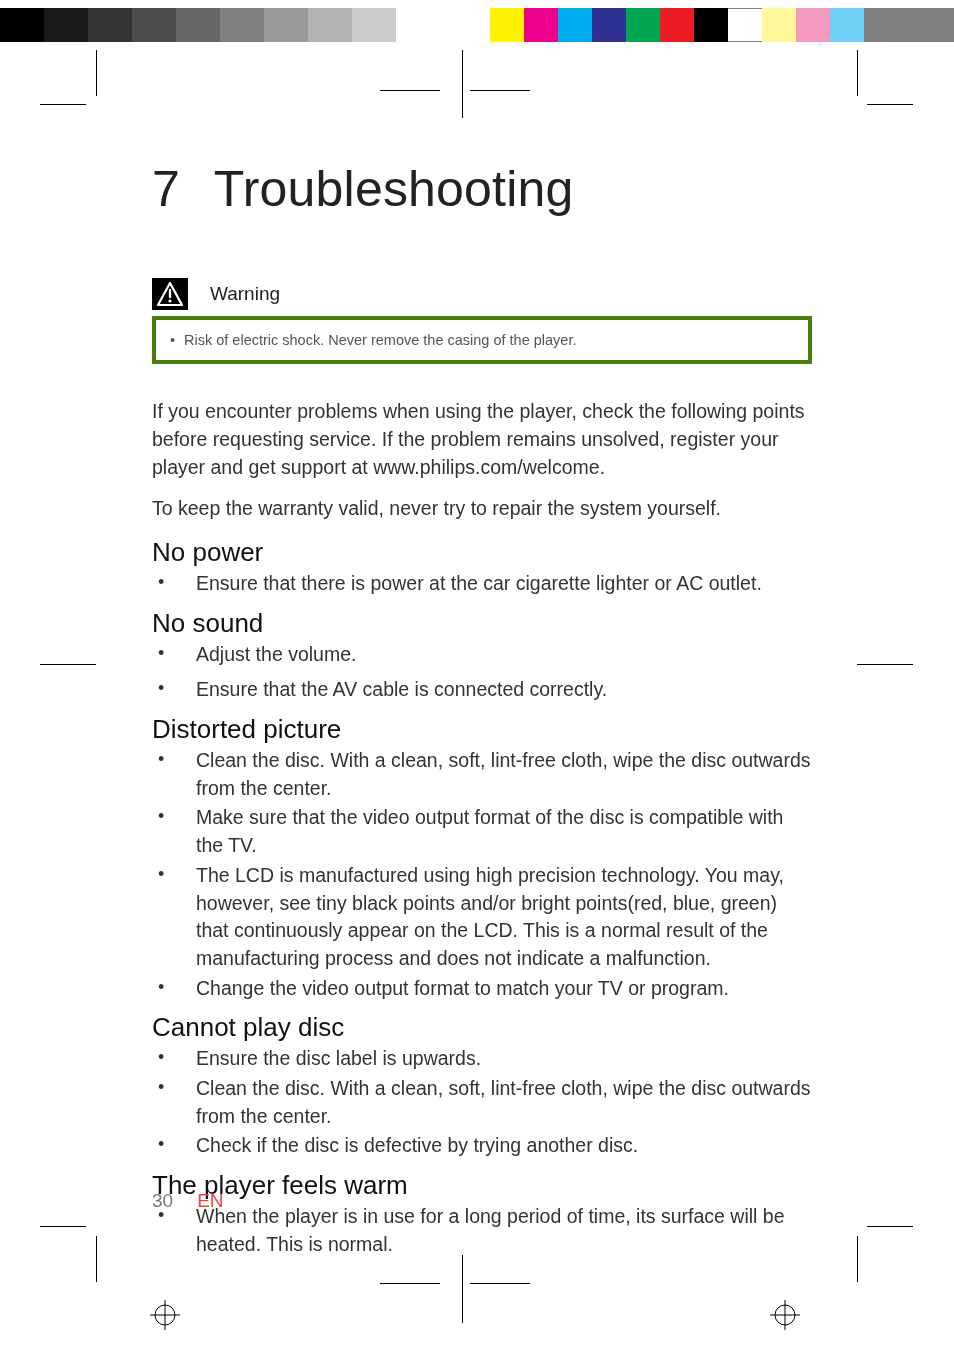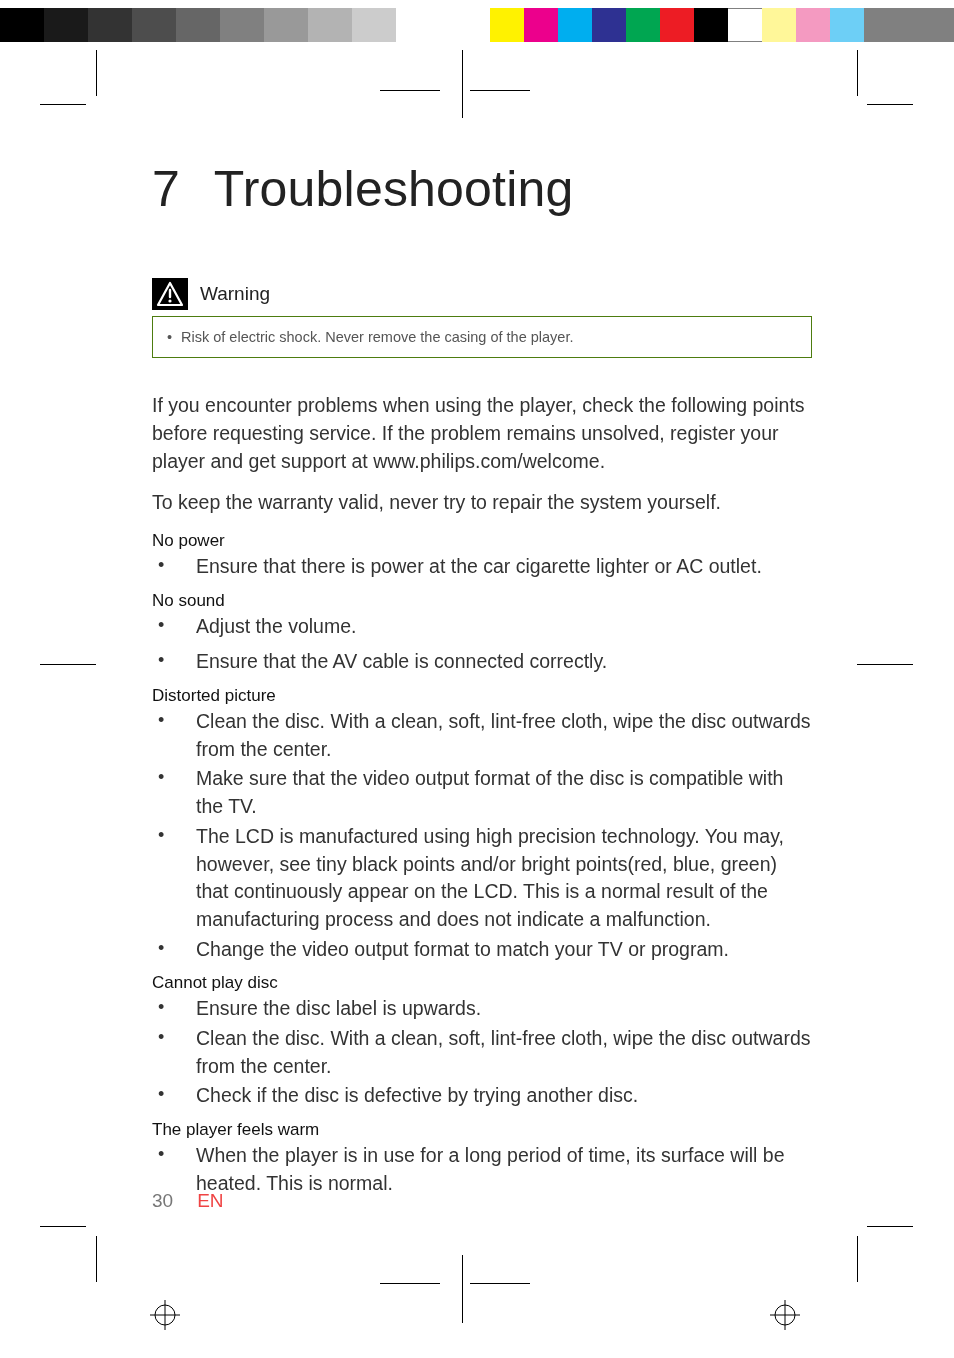--- a/index.html
+++ b/index.html
@@ -22,32 +22,32 @@
 
   
   .content { position: absolute; left: 152px; top: 160px; width: 660px; }
 
   .chapter { display: flex; align-items: baseline; gap: 34px; margin-bottom: 60px; }
   .chapter .num { font-size: 50px; font-weight: 300; color: #222; }
   .chapter .title { font-size: 50px; font-weight: 300; color: #222; letter-spacing: 0.2px; }
 
   
   .warning-wrap { margin-bottom: 34px; }
-  .warning-head { display: flex; align-items: center; gap: 12px; margin-bottom: 0; }
+  .warning-head { display: flex; align-items: center; gap: 22px; margin-bottom: 0; }
   .warn-icon { width: 36px; height: 32px; background: #000; position: relative; border-top-left-radius: 2px; }
   .warn-icon svg { position: absolute; inset: 0; }
   .warning-label { font-size: 19px; font-weight: 400; color: #222; }
-  .warning-box { border: 1px solid #4d7c0f; padding: 10px 14px; margin-top: 6px; }
+  .warning-box { border: 4px solid #4d7c0f; padding: 10px 14px; margin-top: 6px; }
   .warning-box ul { list-style: none; }
   .warning-box li { font-size: 14.5px; color: #555; line-height: 1.4; position: relative; padding-left: 14px; }
   .warning-box li::before { content: "•"; position: absolute; left: 0; top: 0; color: #555; }
 
   .para { font-size: 19.5px; line-height: 1.42; color: #333; margin-bottom: 14px; font-weight: 300; }
 
-  .section-head { font-size: 17px; font-weight: 500; color: #111; margin-top: 10px; margin-bottom: 2px; }
+  .section-head { font-size: 26px; font-weight: 500; color: #111; margin-top: 10px; margin-bottom: 2px; }
 
   ul.bullets { list-style: none; margin-bottom: 10px; }
   ul.bullets li { font-size: 19.5px; color: #333; line-height: 1.42; position: relative; padding-left: 44px; font-weight: 300; margin-bottom: 2px; }
   ul.bullets li::before { content: "•"; position: absolute; left: 6px; top: 0; color: #333; font-size: 18px; }
 
   .footer { position: absolute; left: 152px; top: 1190px; display: flex; align-items: baseline; gap: 24px; }
   .footer .pg { font-size: 19px; color: #777; font-weight: 300; }
   .footer .lang { font-size: 19px; color: #ef4444; font-weight: 500; }
 </style>
 </head>

